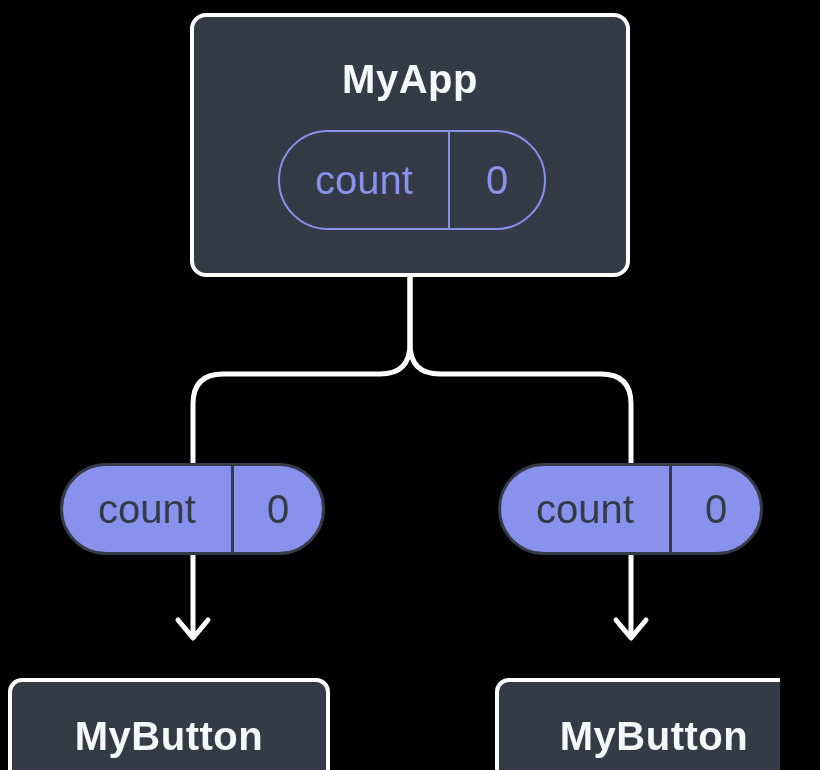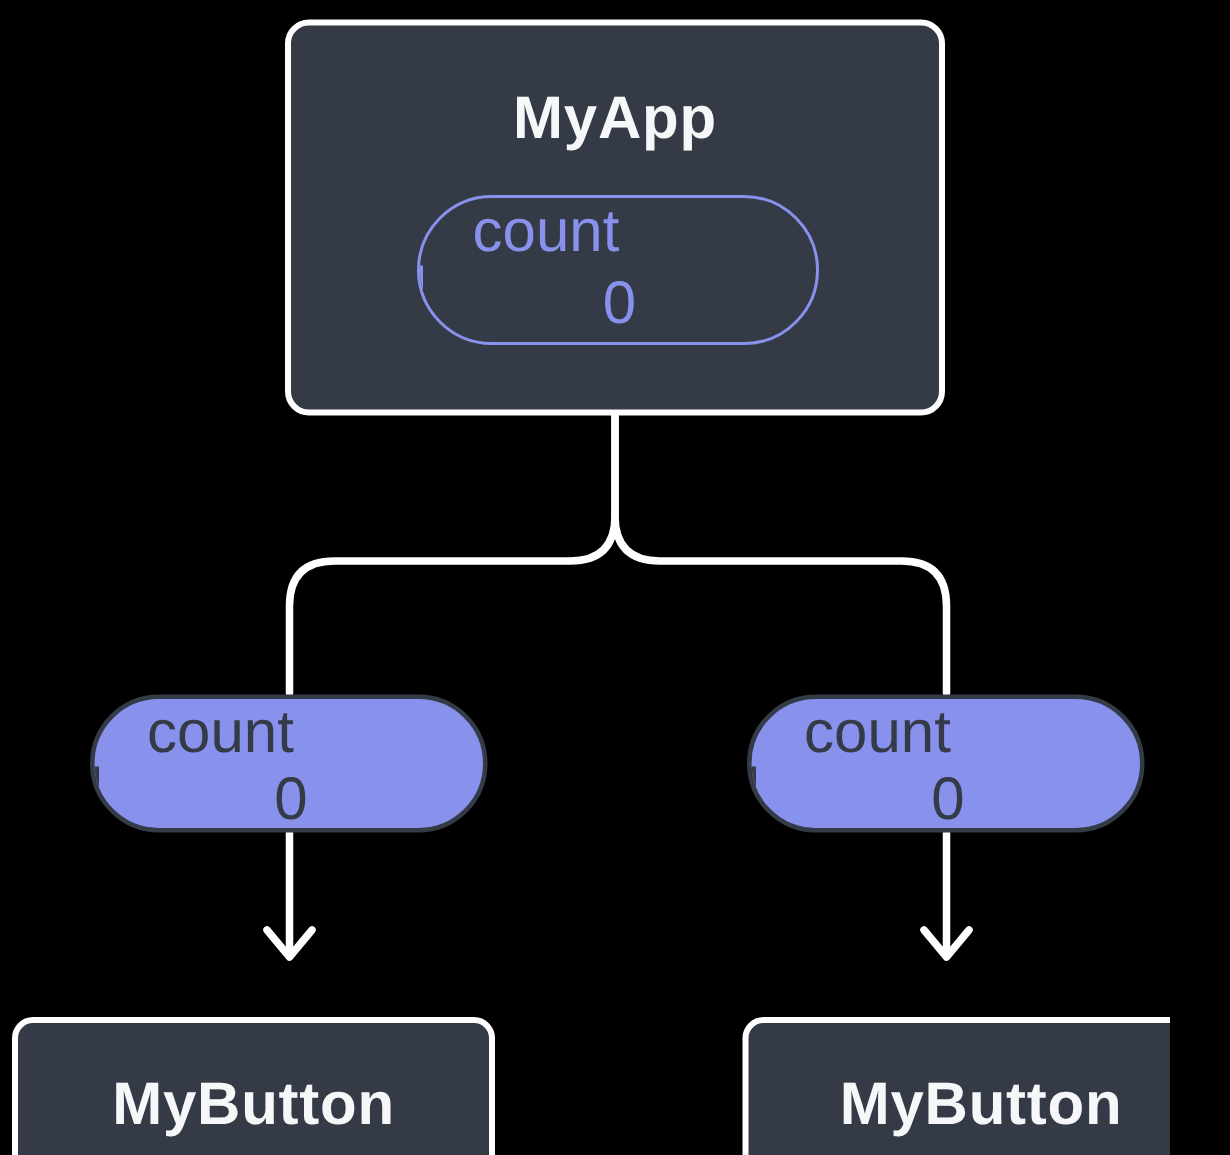--- a/index.html
+++ b/index.html
@@ -45,21 +45,20 @@
   #root-node .node-title {
     margin-top: 40px;
   }
   .pill {
     position: absolute;
     box-sizing: border-box;
     display: flex;
     align-items: stretch;
     overflow: hidden;
     z-index: 2;
-    flex-direction: column;
   }
   .pill .seg {
     display: flex;
     align-items: center;
     justify-content: center;
     font-size: 40px;
   }
   
   #root-pill {
     left: 84px;

